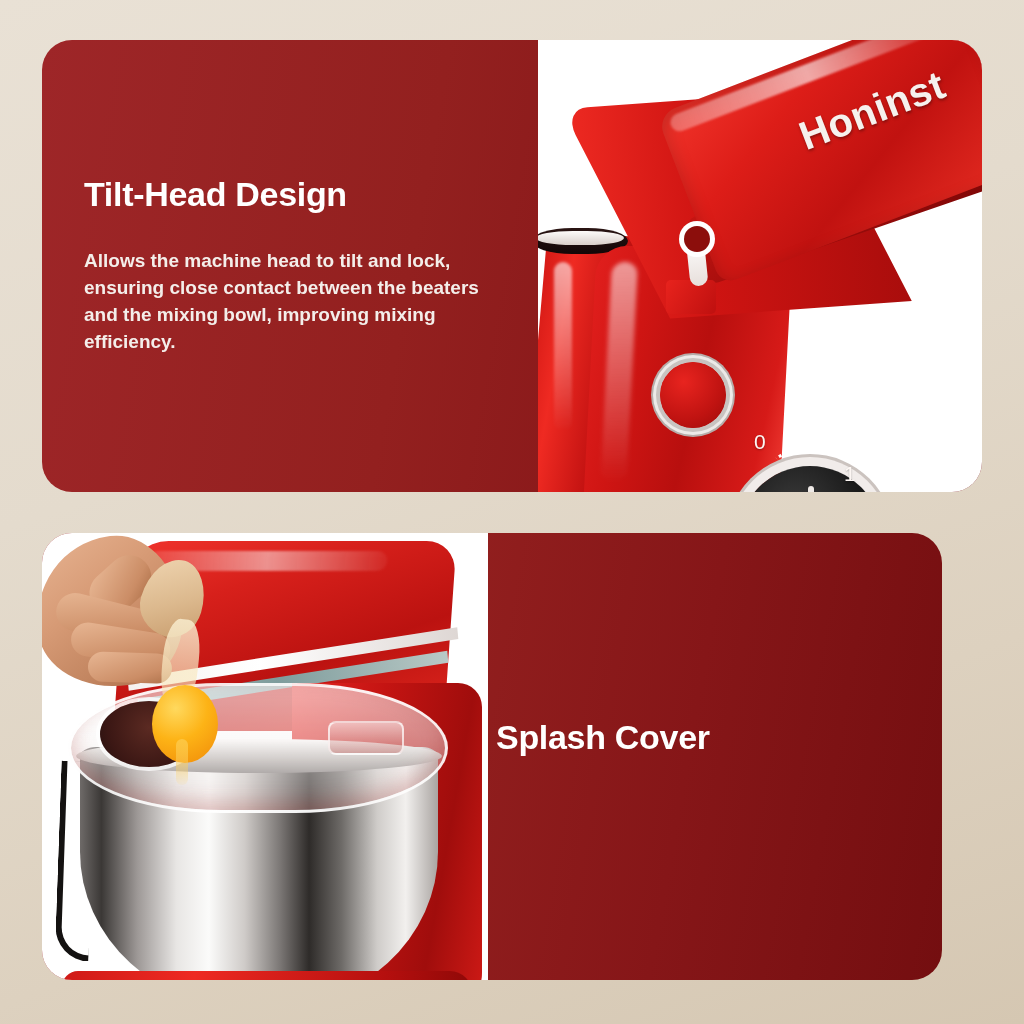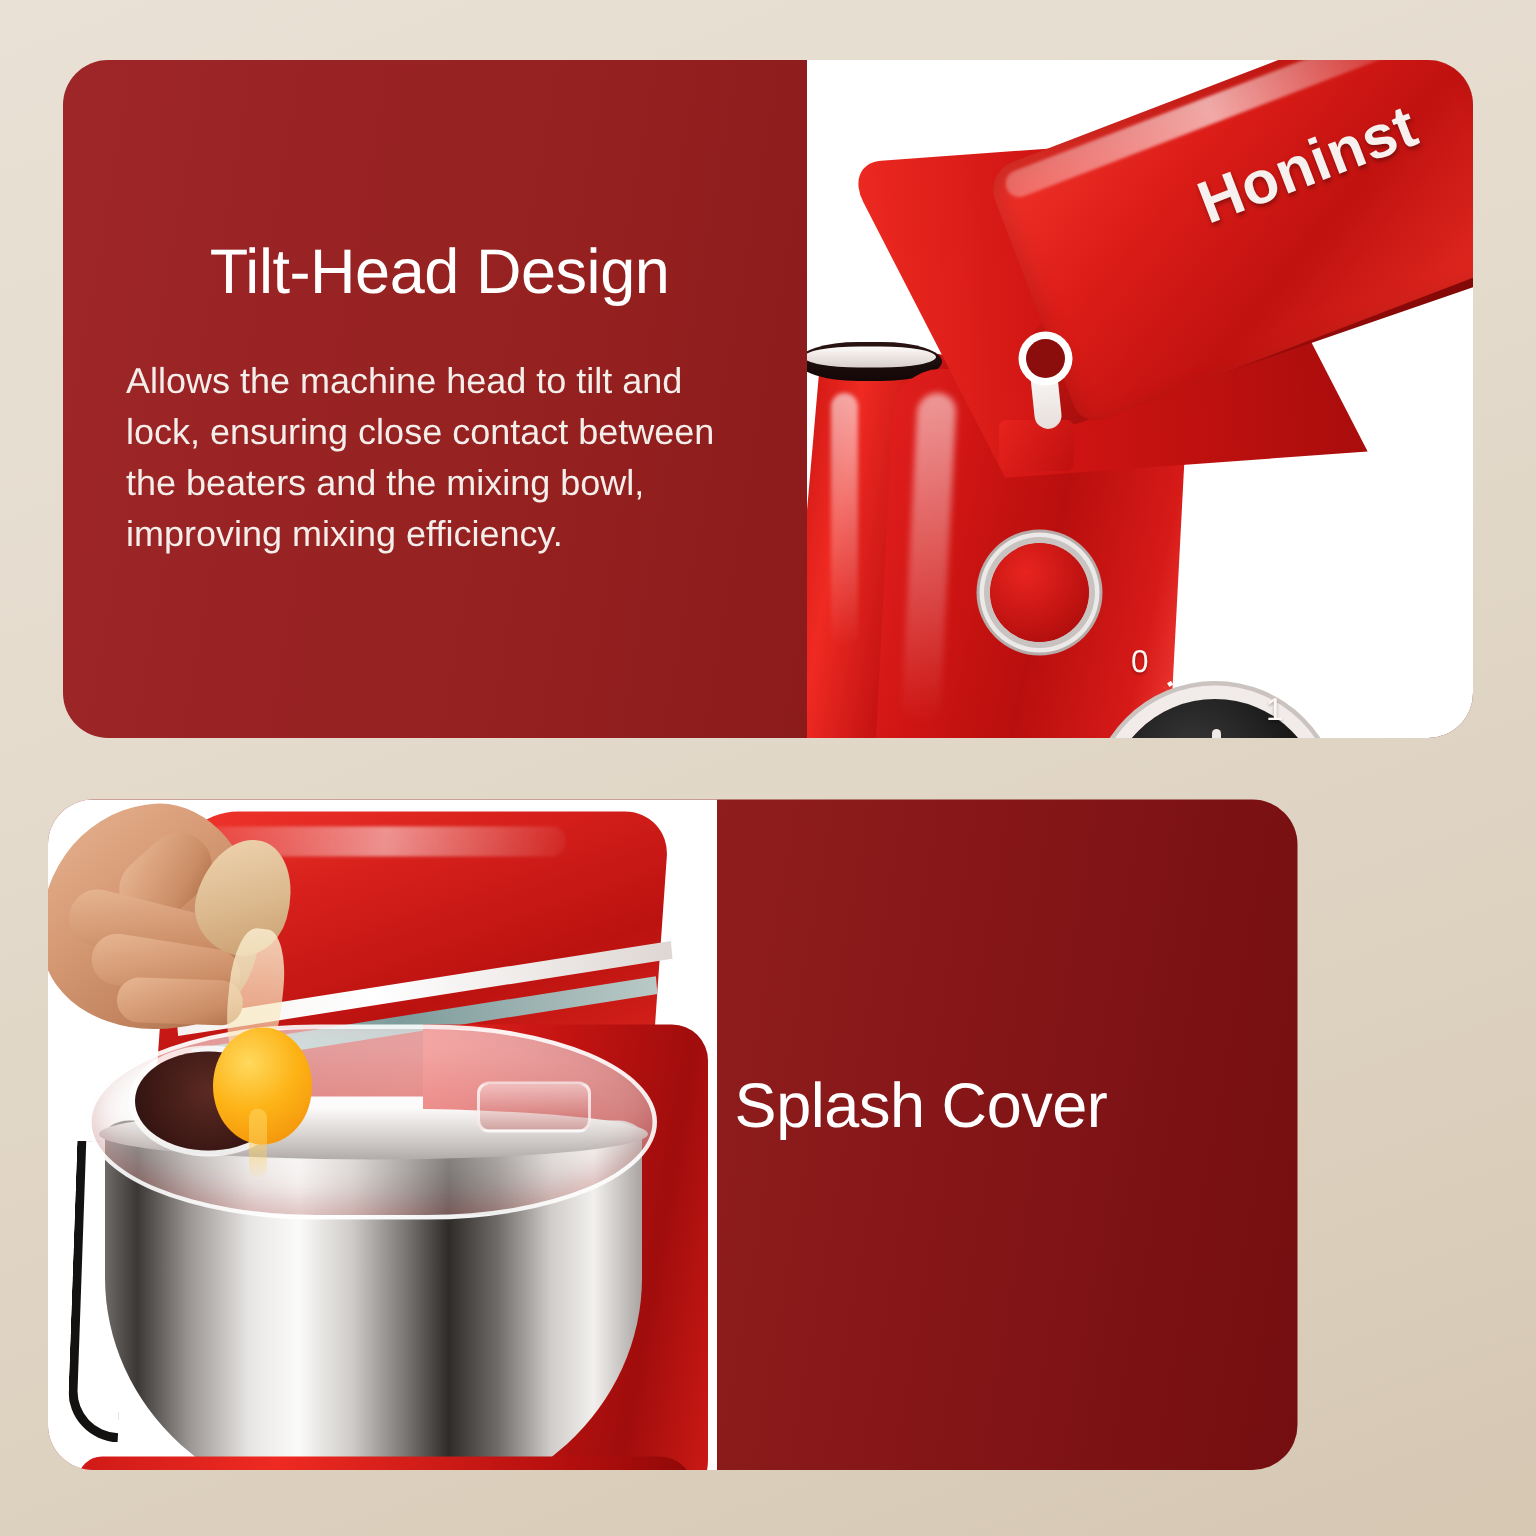--- a/index.html
+++ b/index.html
@@ -13,33 +13,33 @@
   .board { position:absolute; inset:0; }
 
   
   .card {
     position:absolute;
     border-radius:30px;
     overflow:hidden;
     background:linear-gradient(100deg,#9e2628 0%,#93201f 40%,#861618 70%,#740e10 100%);
   }
   .card-1 { left:42px; top:40px;  width:940px; height:452px; }
-  .card-2 { left:32px; top:533px; width:833px; height:447px; }
+  .card-2 { left:42px; top:533px; width:900px; height:447px; }
 
   .text-pane { position:absolute; top:0; height:100%; display:flex;
                flex-direction:column; justify-content:center; }
   .c1-text { left:0;    width:500px; padding:0 40px 0 42px; }
   .c2-text { right:0;   width:480px; padding:0 56px 0 34px; }
 
   .feature-title {
-    color:#ffffff; font-size:42px; font-weight:normal; letter-spacing:-0.3px;
-    line-height:1.1; margin-bottom:34px;text-align:center;
+    color:#ffffff; font-size:34px; font-weight:bold; letter-spacing:-0.3px;
+    line-height:1.1; margin-bottom:34px;
   }
   .feature-desc {
-    color:#f4eeea; font-size:24px; line-height:1.42; font-weight:400;
+    color:#f4eeea; font-size:19px; line-height:1.42; font-weight:700;
     max-width:440px;
   }
   .c1-text .feature-title { margin-left:0; }
   .c2-text .feature-title { margin-bottom:38px; }
 
   
   .photo { position:absolute; top:0; height:100%; background:#ffffff; overflow:hidden; }
   .c1-photo { left:496px; width:444px; }
   .c2-photo { left:0;     width:446px; }
 

